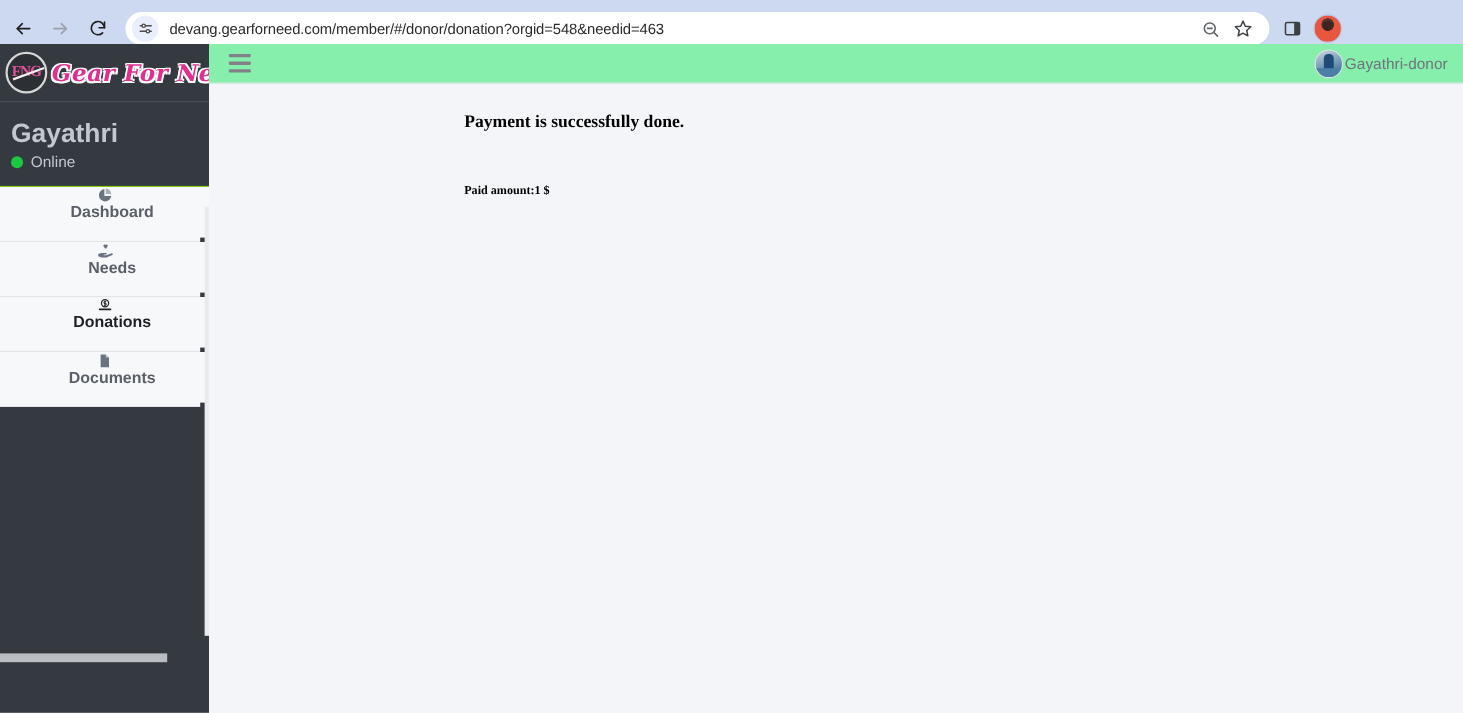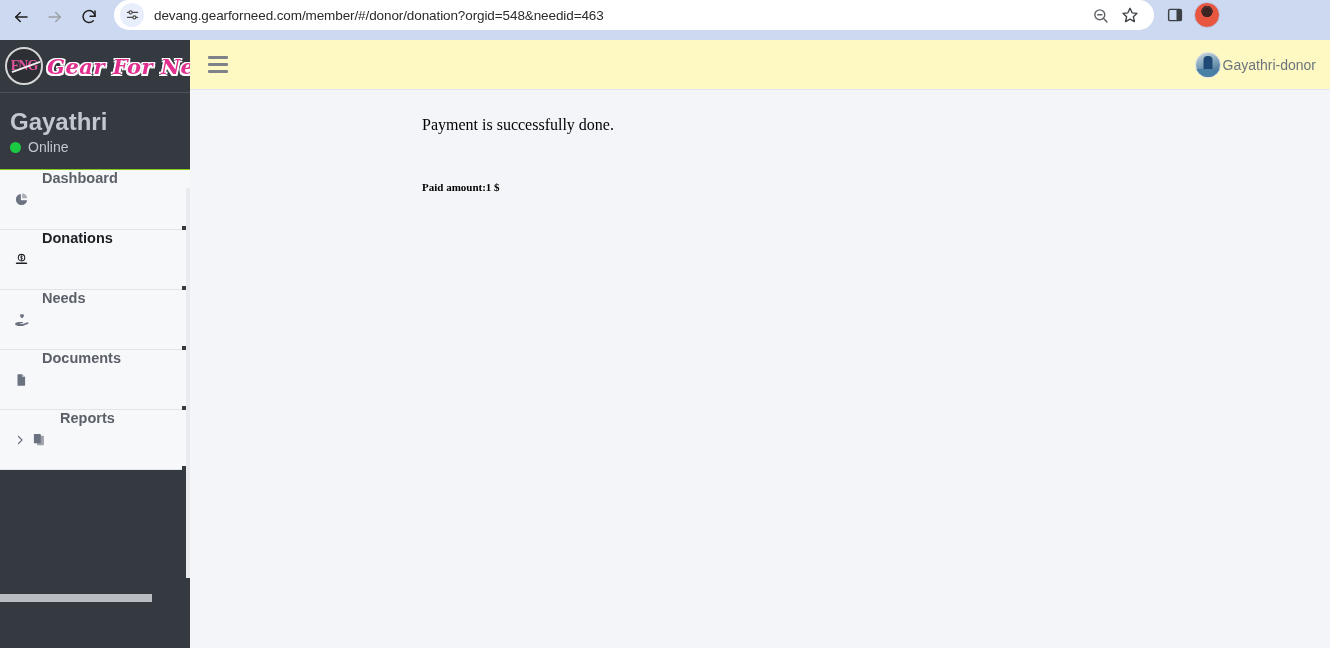--- a/index.html
+++ b/index.html
@@ -9,21 +9,21 @@
     overflow: hidden;
     font-family: "Liberation Sans", sans-serif;
     background: #ffffff;
   }
 
   
   .browser-chrome {
     position: absolute; top: 0; left: 0;
     width: 1330px; height: 52px;
     background: #cdd9f0;
-    display: flex; align-items: flex-start;
+    display: flex; align-items: center;
   }
   .nav-btns { display: flex; align-items: center; gap: 0; padding-left: 4px; }
   .nav-btn {
     width: 34px; height: 34px;
     display: flex; align-items: center; justify-content: center;
     border-radius: 50%;
     cursor: pointer;
   }
   .nav-btn svg { display: block; }
   .omnibox {
@@ -153,27 +153,28 @@
   .dot-online {
     width: 11px; height: 11px; border-radius: 50%;
     background: #1bc943;
     margin-right: 7px;
     display: inline-block;
   }
 
   .menu { position: relative; }
   .menu-item {
     position: relative;
-    height: 60px;
+    height: 50px;
     background: #f7f8fa;
     border-bottom: 1px solid #e2e4e8;
-    display: flex; 
+    display: flex; align-items: center;
     padding-left: 14px;
     cursor: pointer;
     width: 190px;
+    flex-direction: column;
   }
   .menu-item .mi-icon {
     width: 20px;
     display: flex; align-items: center; justify-content: flex-start;
     color: #6b7280;
     flex-shrink: 0;
     margin-right: 8px;
   }
   .menu-item .mi-label {
     font-size: 14.5px;
@@ -209,22 +210,22 @@
     background: #b9bcc1;
   }
 
   
   .content {
     position: absolute; top: 0; left: 190px;
     width: 1140px; height: 608px;
     background: #f4f5f9;
   }
   .topbar {
-    height: 50px;
-    background: #fef9c3;
+    height: 36px;
+    background: #86efac;
     border-bottom: 1px solid #e3e5ec;
     display: flex; align-items: center;
     padding: 0 14px 0 18px;
   }
   .hamburger {
     display: flex; flex-direction: column; justify-content: center;
     gap: 4px;
     width: 22px; height: 22px;
     cursor: pointer;
   }
@@ -270,21 +271,21 @@
     white-space: nowrap;
   }
 
   .main-area {
     position: relative;
     padding-top: 26px;
   }
   .pay-msg {
     margin-left: 232px;
     font-family: "Liberation Serif", serif;
-    font-weight: normal;
+    font-weight: bold;
     font-size: 16px;
     color: #000000;
   }
   .pay-amount {
     margin-left: 232px;
     margin-top: 47px;
     font-family: "Liberation Serif", serif;
     font-weight: bold;
     font-size: 11px;
     color: #000000;
@@ -375,75 +376,60 @@
     <div class="menu">
 
       <div class="menu-item">
         <span class="mi-icon">
           <svg width="15" height="15" viewBox="0 0 24 24" fill="currentColor">
             <path d="M11 3A9 9 0 1021 13h-10z"></path>
             <path d="M13 2v8h8A9 9 0 0013 2z" opacity="0.55"></path>
           </svg>
         </span>
         <span class="mi-label">Dashboard</span>
+        <span class="notch"></span>
+      </div>
+
+      <div class="menu-item">
+        <span class="mi-icon">
+          <svg width="16" height="16" viewBox="0 0 24 24" fill="currentColor">
+            <path d="M12 9.2s-3-2-3-4.1A2 2 0 0112 3.6 2 2 0 0115 5.1c0 2.1-3 4.1-3 4.1z"></path>
+            <path d="M2 16.5l4.2-1.6h6.5a1 1 0 010 2H9.5v1h3.8l7-2.6a1.3 1.3 0 01.9 2.4l-8 3.4H6.2L2 19.6z"></path>
+          </svg>
+        </span>
+        <span class="mi-label">Needs</span>
         <span class="notch"></span>
       </div>
 
       <div class="menu-item active">
         <span class="mi-icon">
           <svg width="15" height="15" viewBox="0 0 24 24" fill="none" stroke="currentColor" stroke-width="1.8">
             <circle cx="12" cy="9" r="5.2"></circle>
             <path d="M13.6 7.2a2 2 0 00-3.1.5c-.3 1 .6 1.4 1.5 1.6s1.8.6 1.5 1.6a2 2 0 01-3.1.5" stroke-width="1.5"></path>
             <line x1="12" y1="5.4" x2="12" y2="12.8" stroke-width="1.2"></line>
             <line x1="4" y1="18" x2="20" y2="18" stroke-width="2.2" stroke-linecap="round"></line>
           </svg>
         </span>
         <span class="mi-label">Donations</span>
         <span class="notch"></span>
       </div>
 
       <div class="menu-item">
         <span class="mi-icon">
-          <svg width="16" height="16" viewBox="0 0 24 24" fill="currentColor">
-            <path d="M12 9.2s-3-2-3-4.1A2 2 0 0112 3.6 2 2 0 0115 5.1c0 2.1-3 4.1-3 4.1z"></path>
-            <path d="M2 16.5l4.2-1.6h6.5a1 1 0 010 2H9.5v1h3.8l7-2.6a1.3 1.3 0 01.9 2.4l-8 3.4H6.2L2 19.6z"></path>
-          </svg>
-        </span>
-        <span class="mi-label">Needs</span>
-        <span class="notch"></span>
-      </div>
-
-      <div class="menu-item">
-        <span class="mi-icon">
           <svg width="14" height="16" viewBox="0 0 24 24" fill="currentColor">
             <path d="M6 2h8l5 5v15H6z"></path>
             <path d="M14 2l5 5h-5z" fill="#ffffff" opacity="0.6"></path>
           </svg>
         </span>
         <span class="mi-label">Documents</span>
         <span class="notch"></span>
       </div>
 
 
 
-      <div class="menu-item">
-        <span class="chev">
-          <svg width="12" height="12" viewBox="0 0 24 24" fill="none" stroke="currentColor" stroke-width="2.4" stroke-linecap="round" stroke-linejoin="round">
-            <polyline points="9 5 16 12 9 19"></polyline>
-          </svg>
-        </span>
-        <span class="mi-icon">
-          <svg width="15" height="15" viewBox="0 0 24 24" fill="currentColor">
-            <rect x="3" y="3" width="11" height="15" rx="1"></rect>
-            <rect x="8" y="6" width="11" height="15" rx="1" opacity="0.65"></rect>
-          </svg>
-        </span>
-        <span class="mi-label">Reports</span>
-        <span class="notch"></span>
-      </div>
 
     </div>
 
     <div class="sb-vscroll"></div>
     <div class="sb-hscroll"></div>
   </div>
 
   <div class="content">
 
     <div class="topbar">

